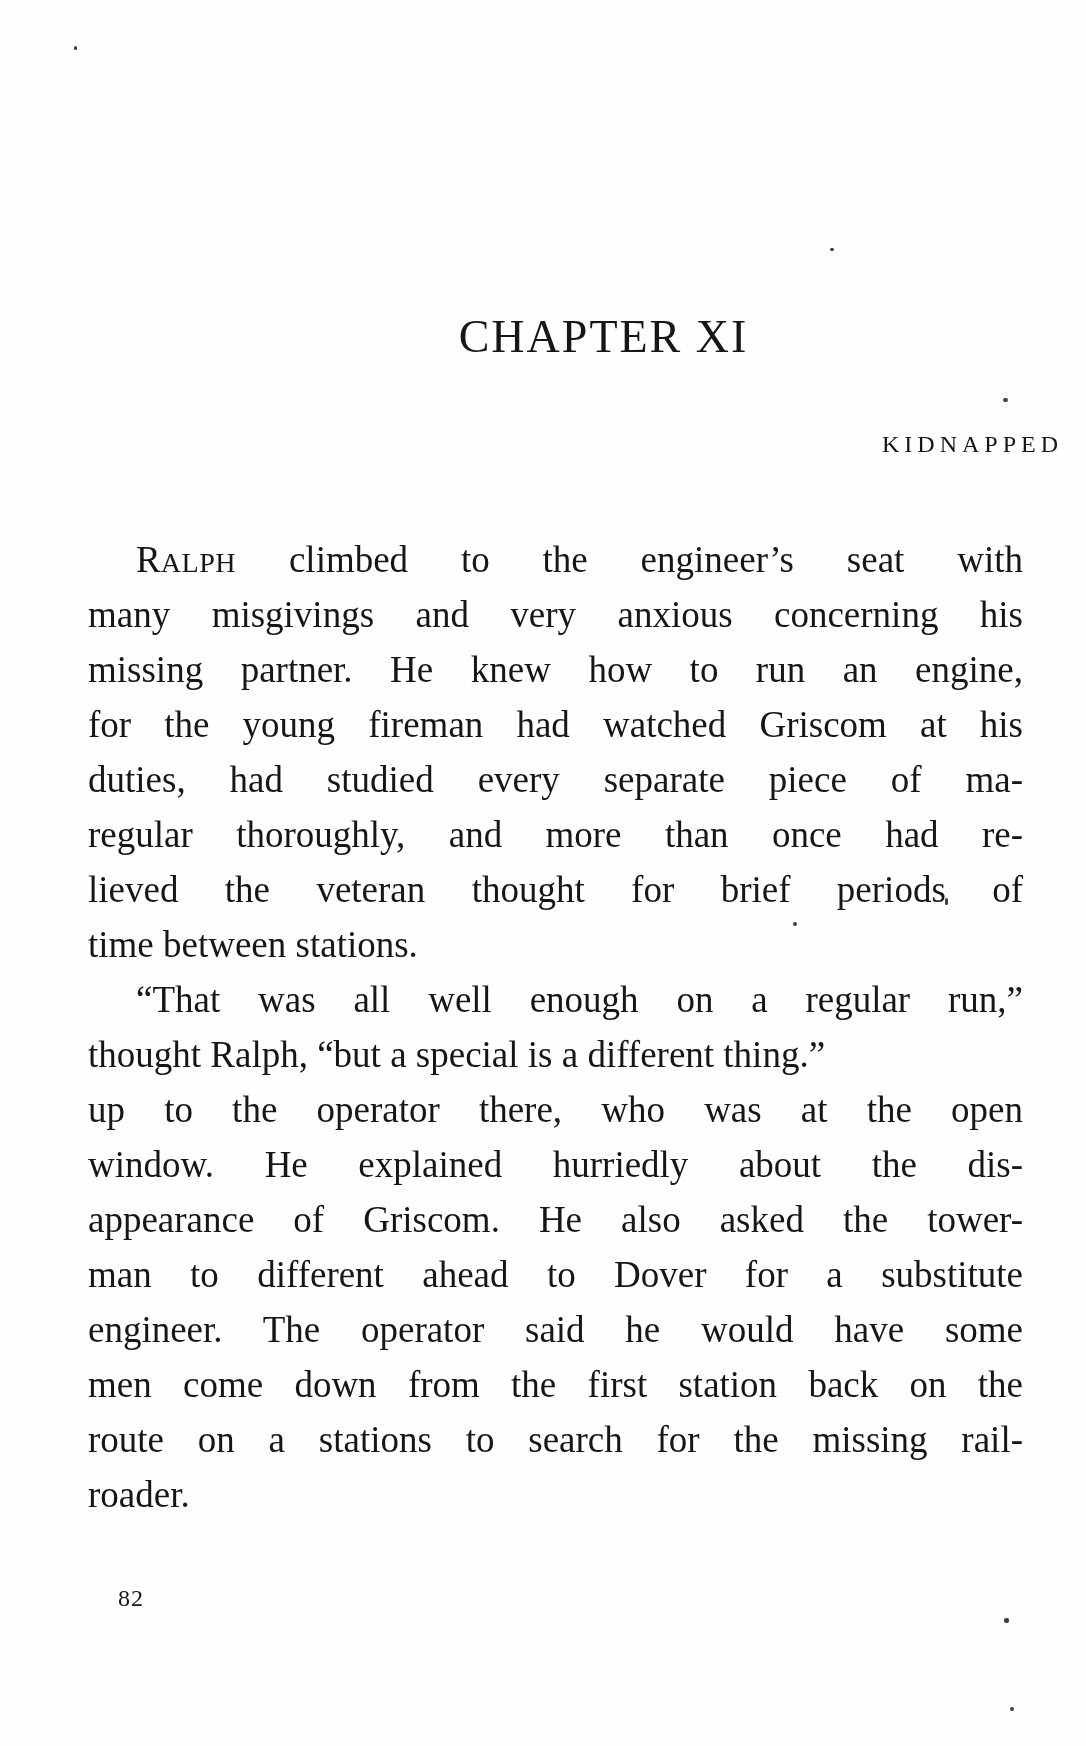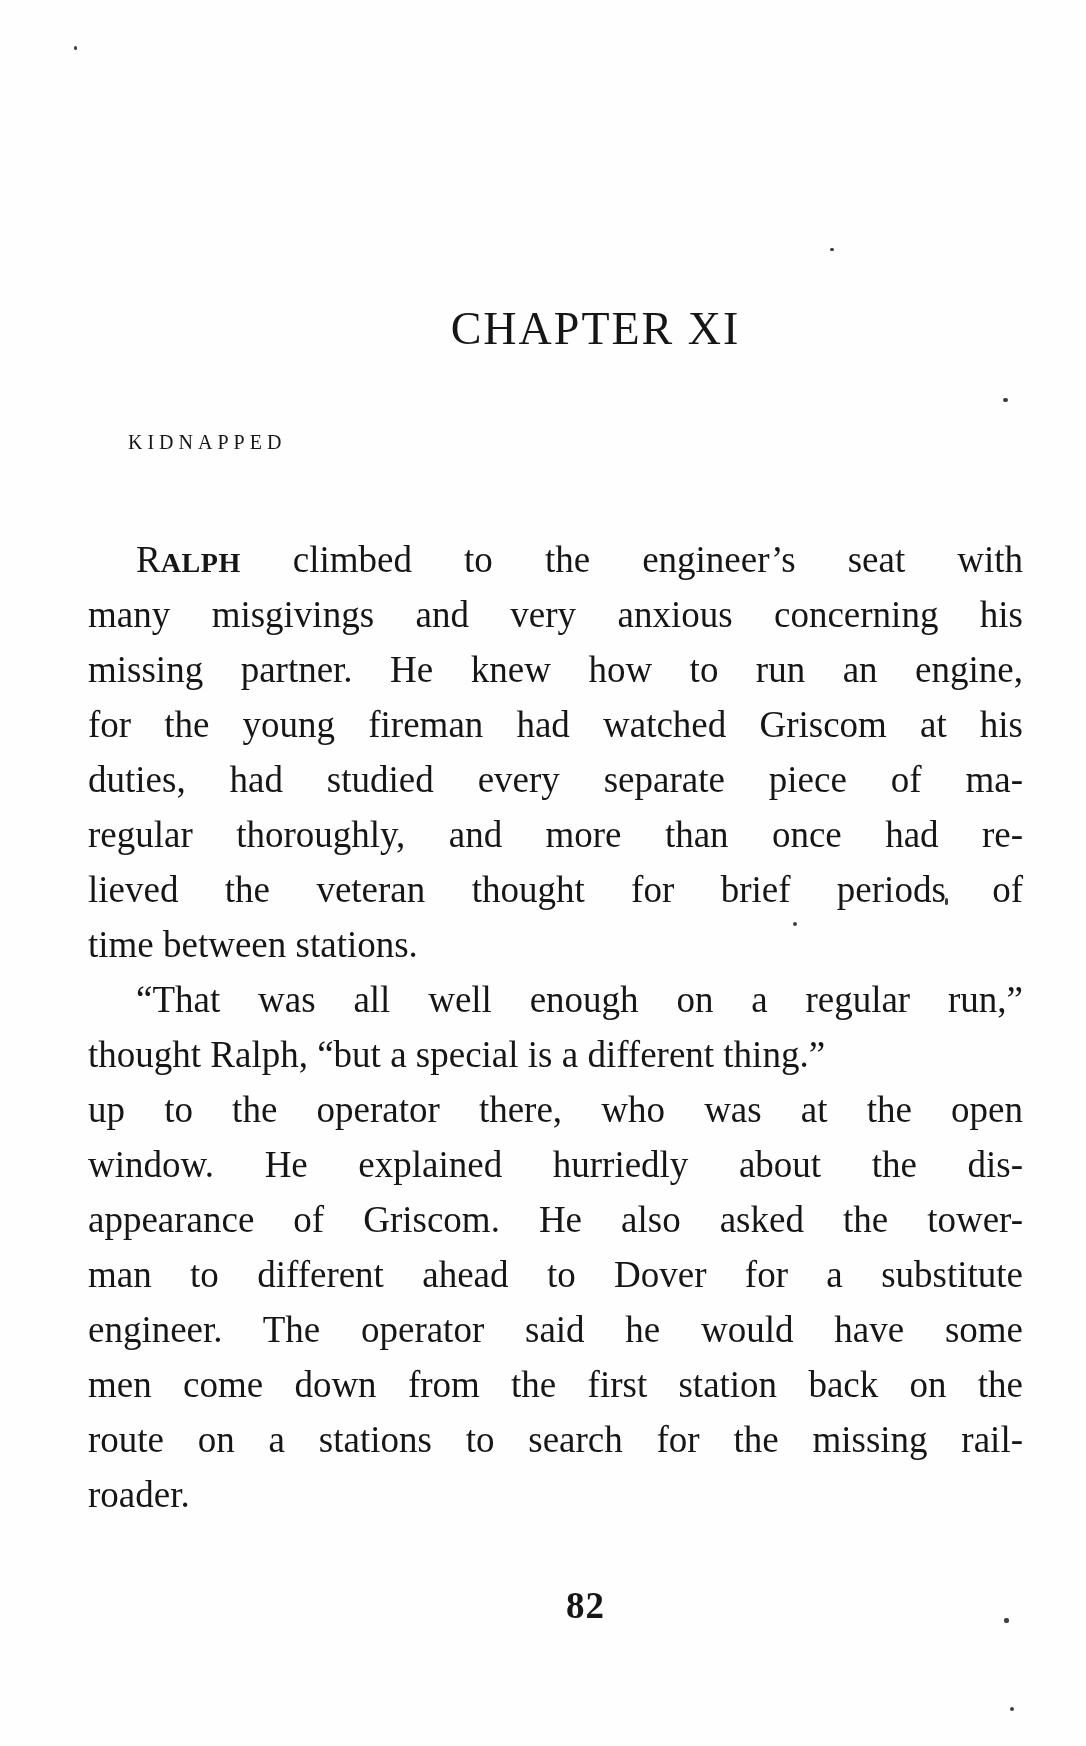--- a/index.html
+++ b/index.html
@@ -10,38 +10,38 @@
     background: #fffeff;
     overflow: hidden;
     font-family: "Liberation Serif", "DejaVu Serif", serif;
     color: #161616;
   }
   .chapter {
     position: absolute;
     top: 306px;
     left: 88px;
     width: 935px;
-    margin: 0;
+    margin: 8px;
     padding-left: 40px;
     text-align: center;
     font-size: 46px;
     font-weight: normal;
     letter-spacing: 2px;
     line-height: 1;
     white-space: nowrap;
   }
   .section {
     position: absolute;
     top: 432px;
     left: 88px;
     width: 935px;
     margin: 0;
     padding-left: 40px;
-    text-align: left;
-    font-size: 20px;
+    text-align: right;
+    font-size: 24px;
     font-weight: normal;
     letter-spacing: 5px;
     line-height: 1;
     white-space: nowrap;
   }
   .body-text {
     position: absolute;
     top: 532px;
     left: 88px;
     width: 935px;
@@ -50,30 +50,30 @@
   .line {
     height: 55px;
     line-height: 55px;
     text-align: justify;
     text-align-last: justify;
     overflow: visible;
   }
   .line.end { text-align-last: left; }
   .line.indent { padding-left: 48px; }
   .lead-cap { font-size: 1em; }
-  .lead-small { font-size: 0.76em; letter-spacing: 0.5px; font-weight: bold; }
+  .lead-small { font-size: 0.76em; letter-spacing: 0.5px; }
   .page-number {
     position: absolute;
     top: 1584px;
     left: 88px;
     width: 935px;
     padding-left: 30px;
-    text-align: center;
-    font-size: 37px;
-    font-weight: bold;
+    text-align: left;
+    font-size: 24px;
+    font-weight: normal;
     letter-spacing: 1px;
     line-height: 1.2;
   }
   .speck {
     position: absolute;
     background: #1d1d1d;
     border-radius: 2px;
     opacity: 0.85;
   }
 </style>

